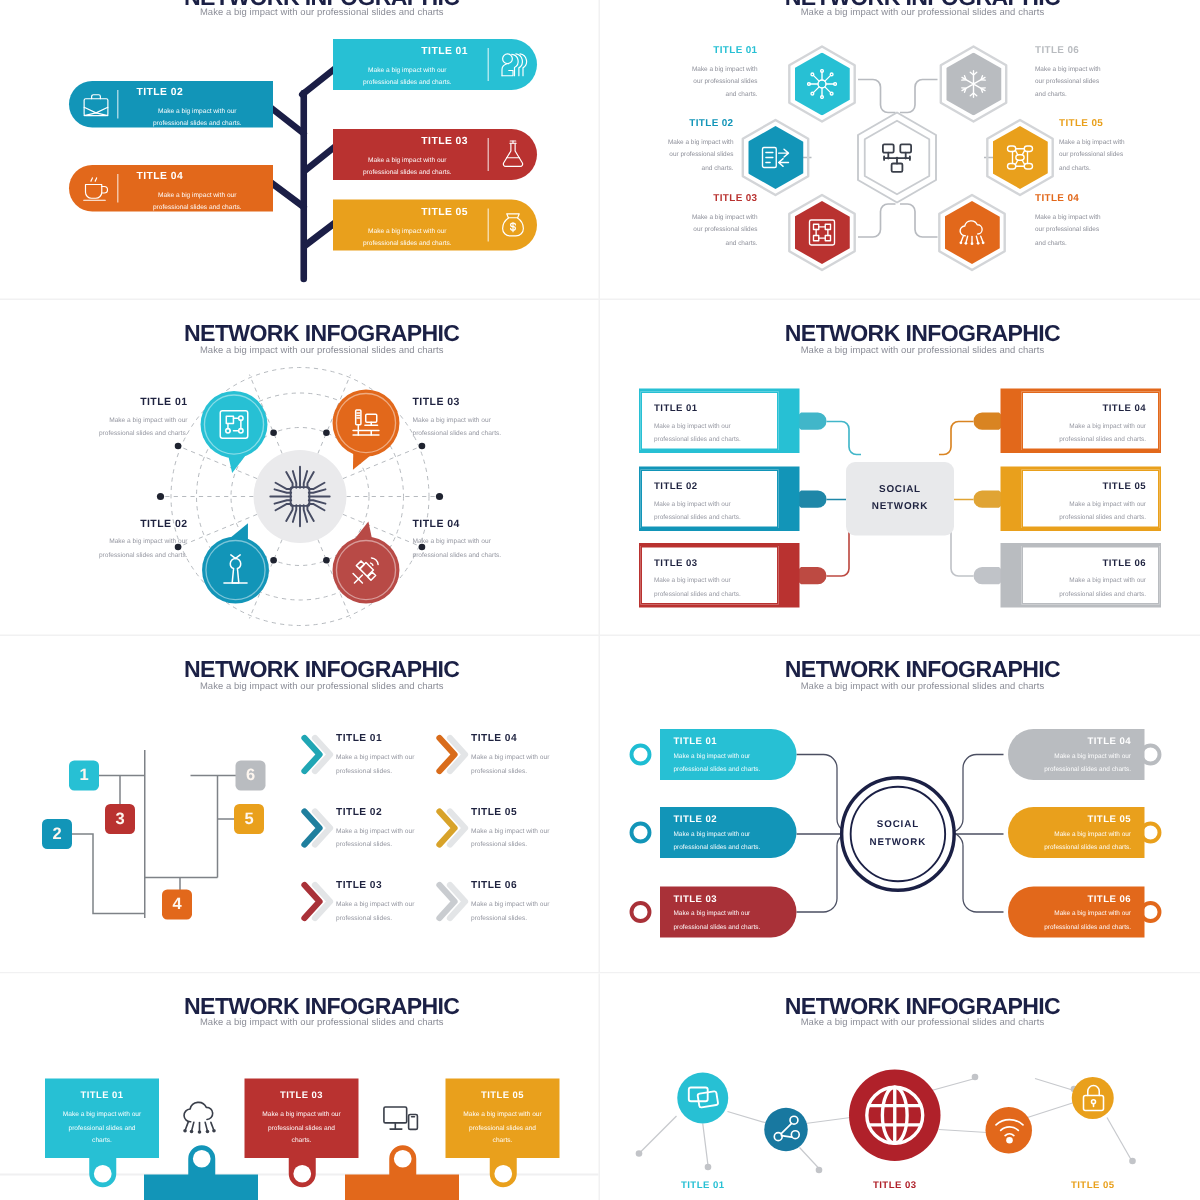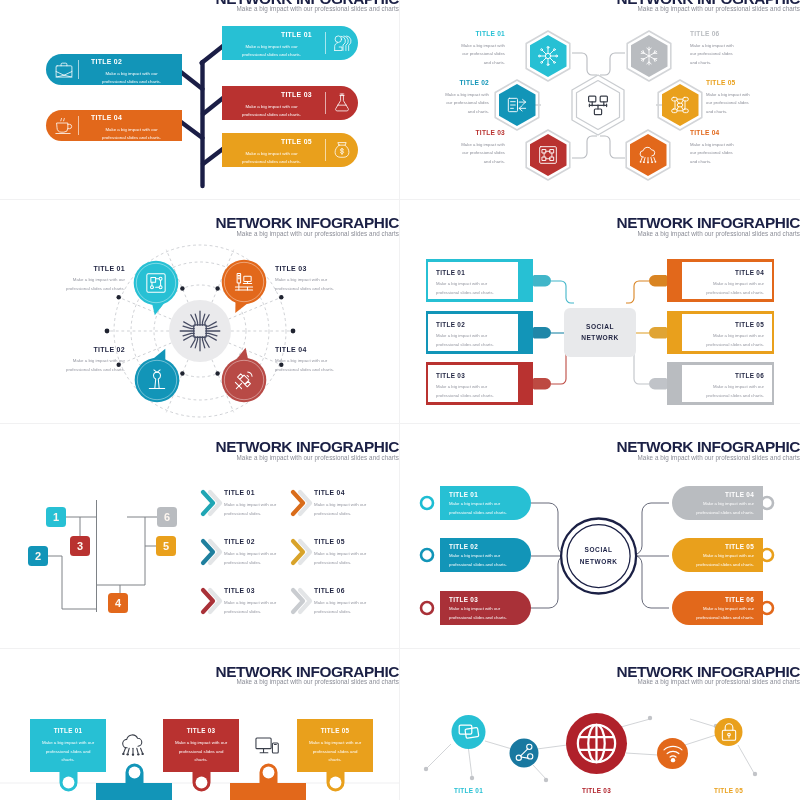--- a/index.html
+++ b/index.html
@@ -1,20 +1,20 @@
 <!DOCTYPE html>
 <html><head>
 <meta charset="utf-8">
 <style>
   html,body{margin:0;padding:0;}
   body{width:800px;height:800px;background:#fff;font-family:"Liberation Sans",sans-serif;overflow:hidden;-webkit-font-smoothing:antialiased;}
   .grid{position:absolute;left:0;top:-24px;width:800px;}
   .slide{position:relative;width:400px;height:224.2px;float:left;background:#fff;box-sizing:border-box;border-right:1px solid #f1f1f2;border-bottom:1px solid #f1f1f2;overflow:hidden;}
   .slide:nth-child(2n){border-right:none;}
-  .hd{position:absolute;left:0;right:0;top:15px;text-align:right;padding-left:30px;}
+  .hd{position:absolute;left:0;right:0;top:15px;text-align:center;padding-left:30px;}
   .hd .t{font-size:15.4px;font-weight:bold;color:#1b2045;letter-spacing:-0.42px;line-height:1;}
   .hd .s{font-size:6.3px;color:#8a8c96;margin-top:0px;letter-spacing:.05px;line-height:1;}
   svg{display:block;}
 </style>
 </head>
 <body>
 
 <div class="grid">
   <div class="slide" id="s1">
       <div class="hd">

